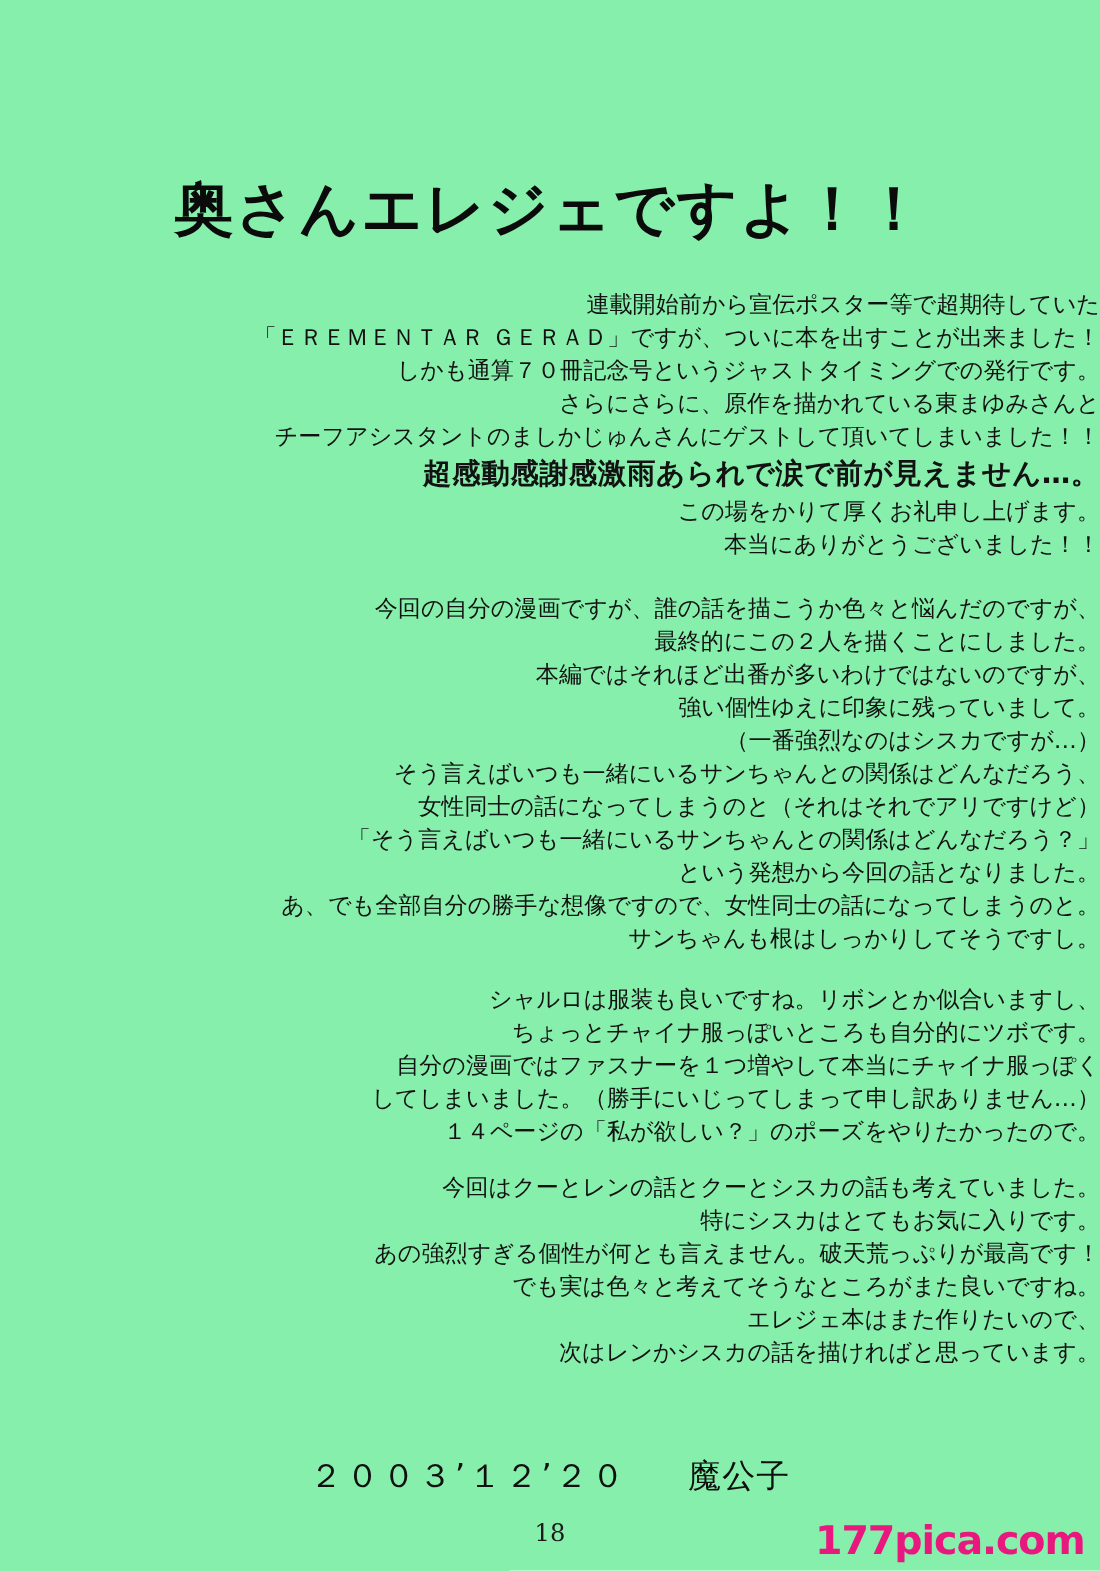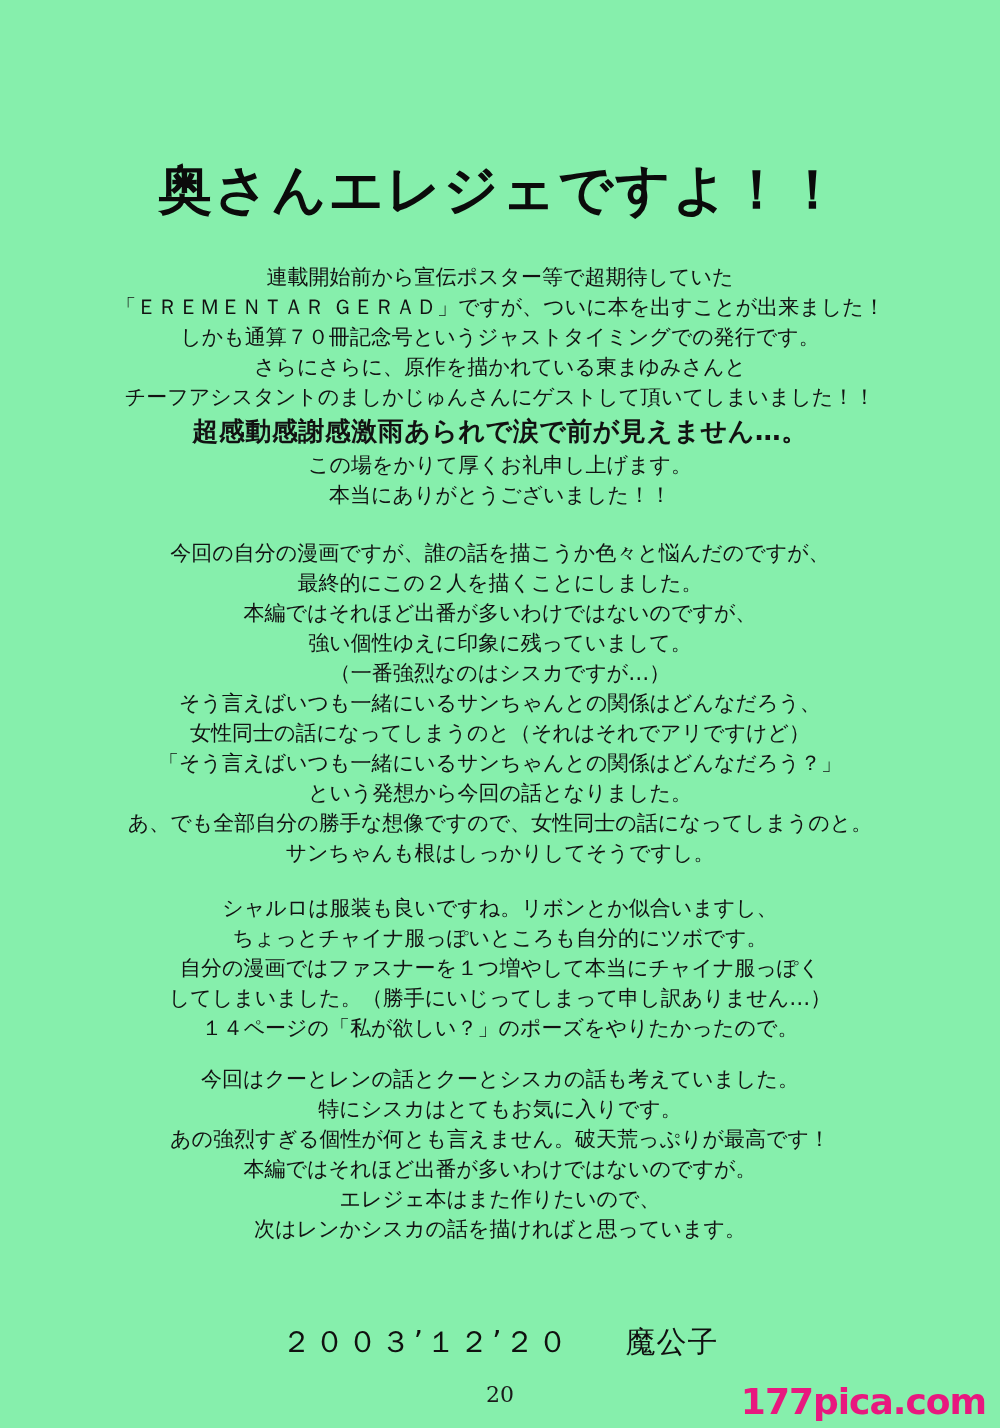--- a/index.html
+++ b/index.html
@@ -25,21 +25,21 @@
     font-size: 54px;
     font-weight: 700;
     letter-spacing: 2px;
     color: #0b0b0b;
     font-family: "DejaVu Sans", "Liberation Sans", sans-serif;
   }
   .body-block {
     position: absolute;
     left: 0;
     width: 1000px;
-    text-align: center;
+    text-align: right;
     font-size: 21px;
     line-height: 30px;
     color: #121212;
   }
   .body-block p {
     margin: 0;
   }
   .block-1 { top: 262px; }
   .block-2 { top: 538px; }
   .block-3 { top: 893px; }
@@ -117,26 +117,26 @@
       <p>シャルロは服装も良いですね。リボンとか似合いますし、</p>
       <p>ちょっとチャイナ服っぽいところも自分的にツボです。</p>
       <p>自分の漫画ではファスナーを１つ増やして本当にチャイナ服っぽく</p>
       <p>してしまいました。（勝手にいじってしまって申し訳ありません…）</p>
       <p>１４ページの「私が欲しい？」のポーズをやりたかったので。</p>
     </div>
   <div class="body-block block-4">
       <p>今回はクーとレンの話とクーとシスカの話も考えていました。</p>
       <p>特にシスカはとてもお気に入りです。</p>
       <p>あの強烈すぎる個性が何とも言えません。破天荒っぷりが最高です！</p>
-      <p>本編ではそれほど出番が多いわけではないのですが。</p>
+      <p>でも実は色々と考えてそうなところがまた良いですね。</p>
       <p>エレジェ本はまた作りたいので、</p>
       <p>次はレンかシスカの話を描ければと思っています。</p>
     </div>
 
   <div class="sign-row">
     <span class="date">２００３’１２’２０</span><span class="author">魔公子</span>
   </div>
 
-  <div class="page-number">20</div>
+  <div class="page-number">18</div>
 
   <div class="watermark" style="color: rgb(232, 24, 127); text-align: center;">177pica.com</div>
 
 </div>
 
 </body></html>

